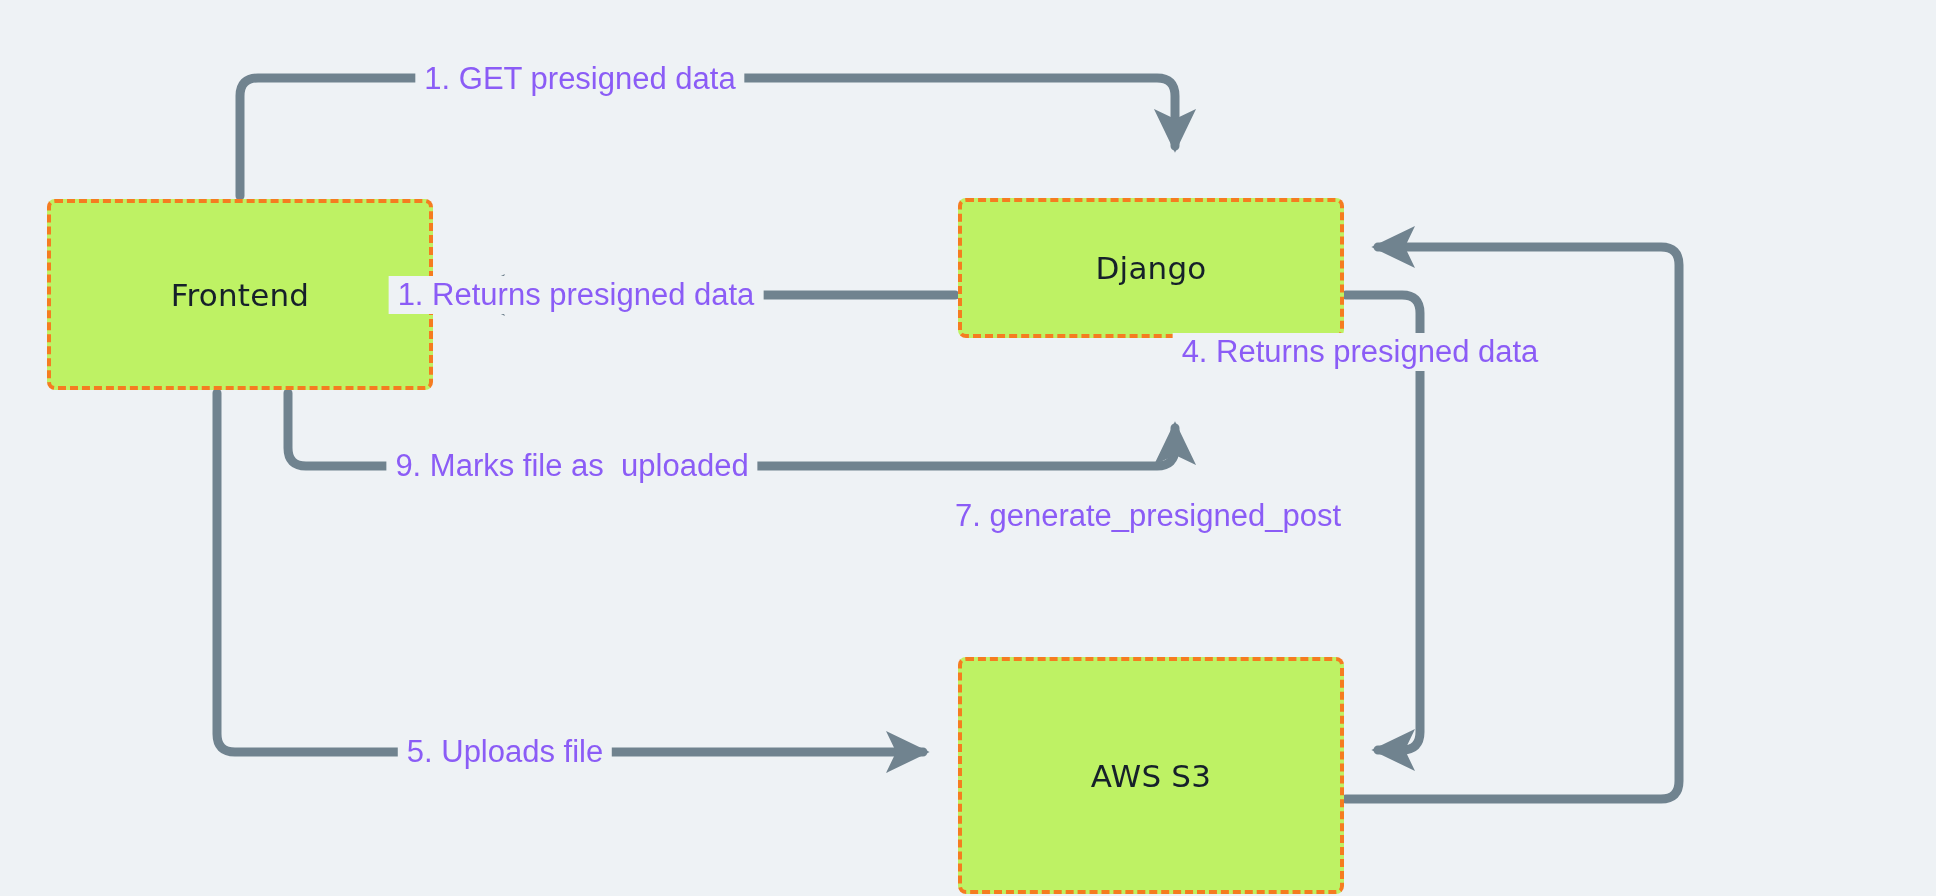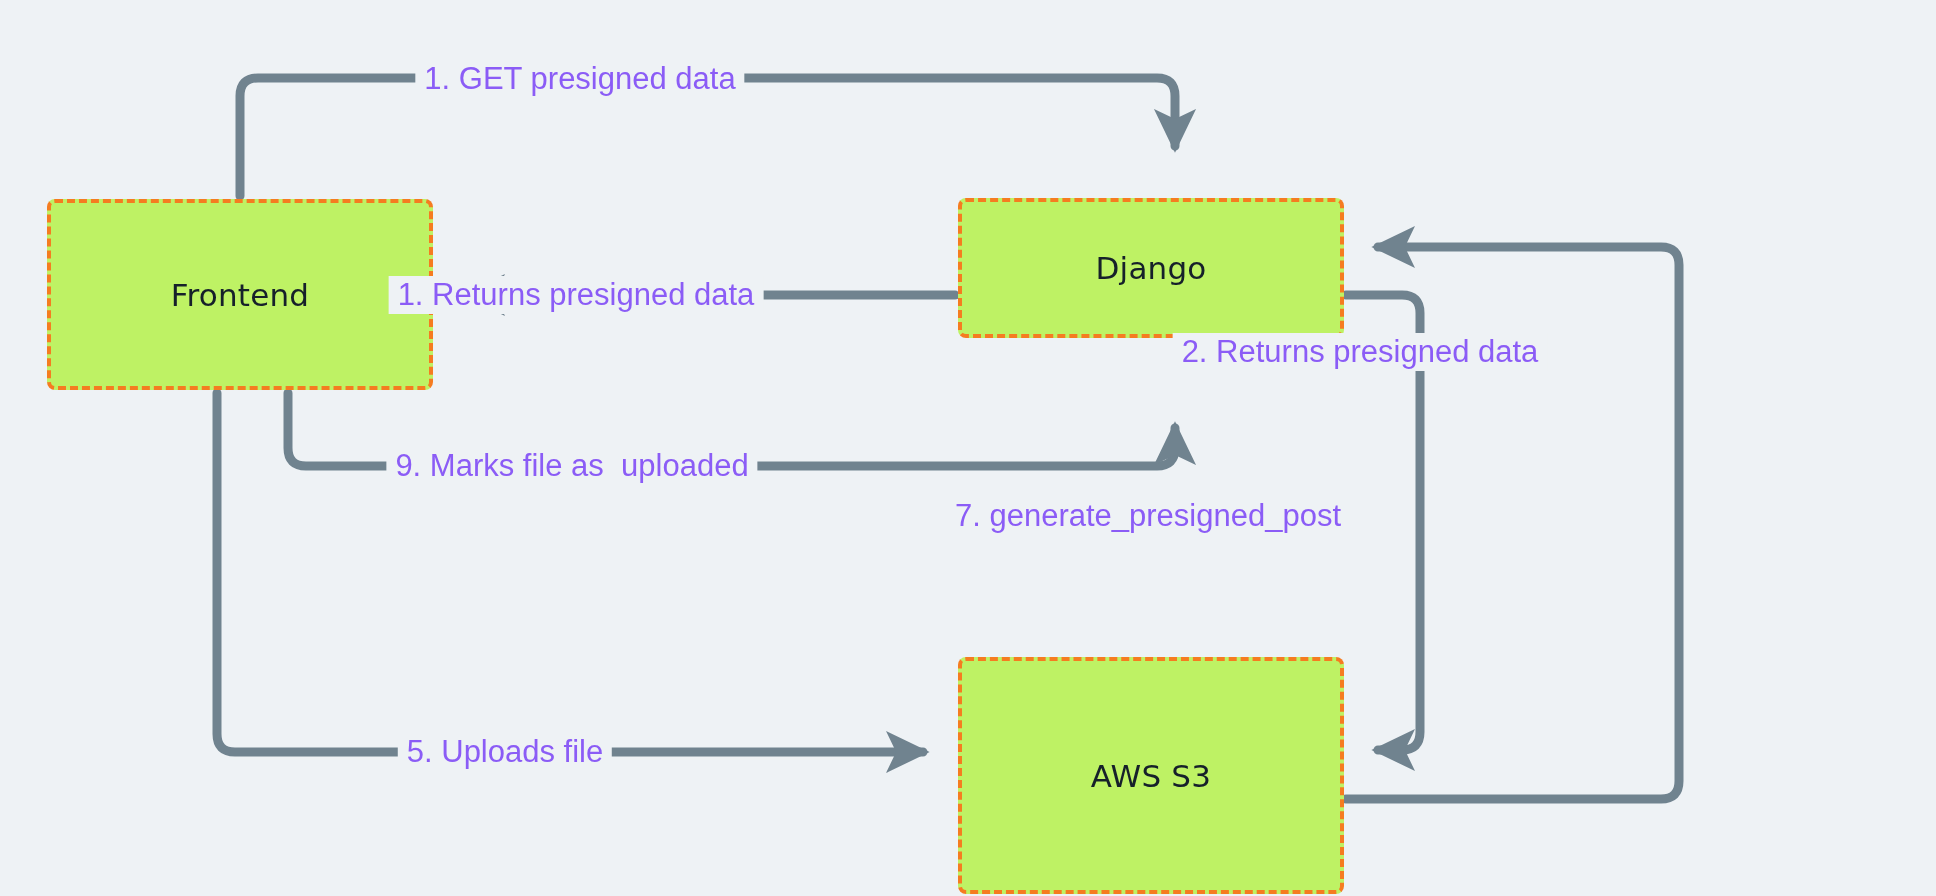--- a/index.html
+++ b/index.html
@@ -103,21 +103,21 @@
   </div>
 
   <div class="node" id="node-awss3">
     <span class="node-label">AWS S3</span>
   </div>
 
   <div class="edge-label" id="label-1">1. GET presigned data</div>
 
   <div class="edge-label" id="label-2">7. generate_presigned_post</div>
 
-  <div class="edge-label" id="label-3">2. Returns presigned data</div>
+  <div class="edge-label" id="label-3">4. Returns presigned data</div>
 
   <div class="edge-label" id="label-4">1. Returns presigned data</div>
 
   <div class="edge-label" id="label-5">5. Uploads file</div>
 
   <div class="edge-label" id="label-6">9. Marks file as  uploaded</div>
 
 </div>
 
 </body></html>

